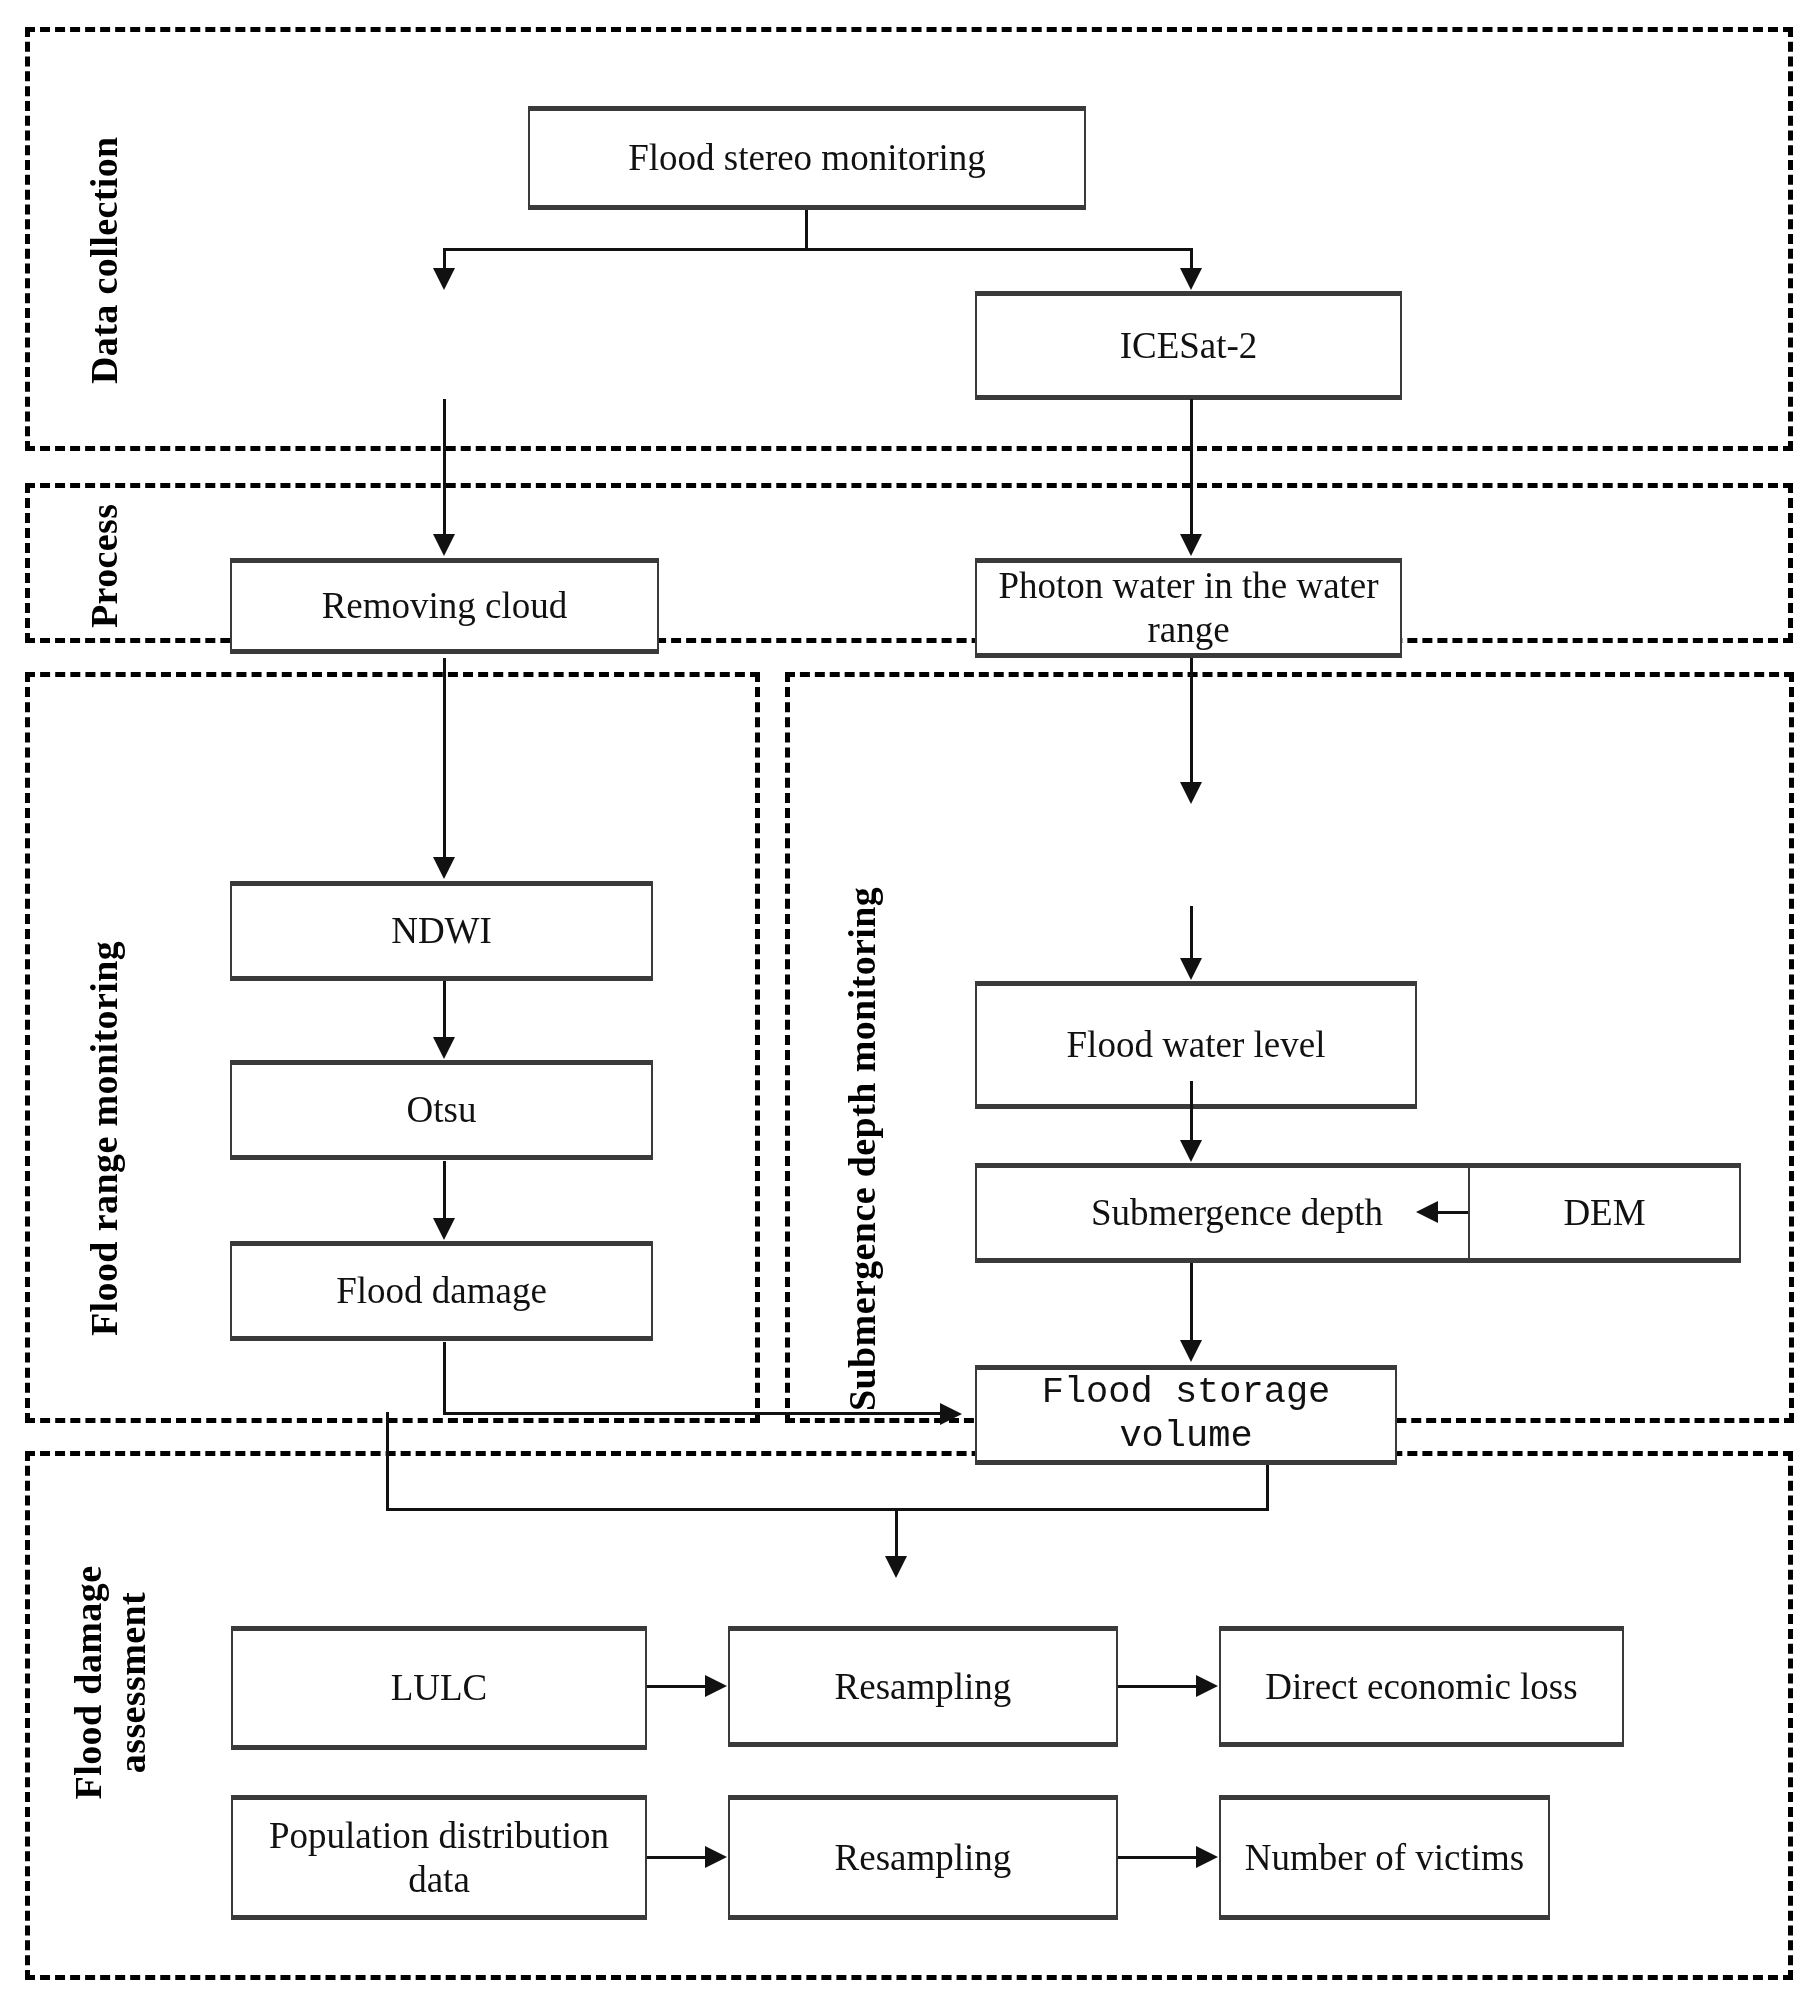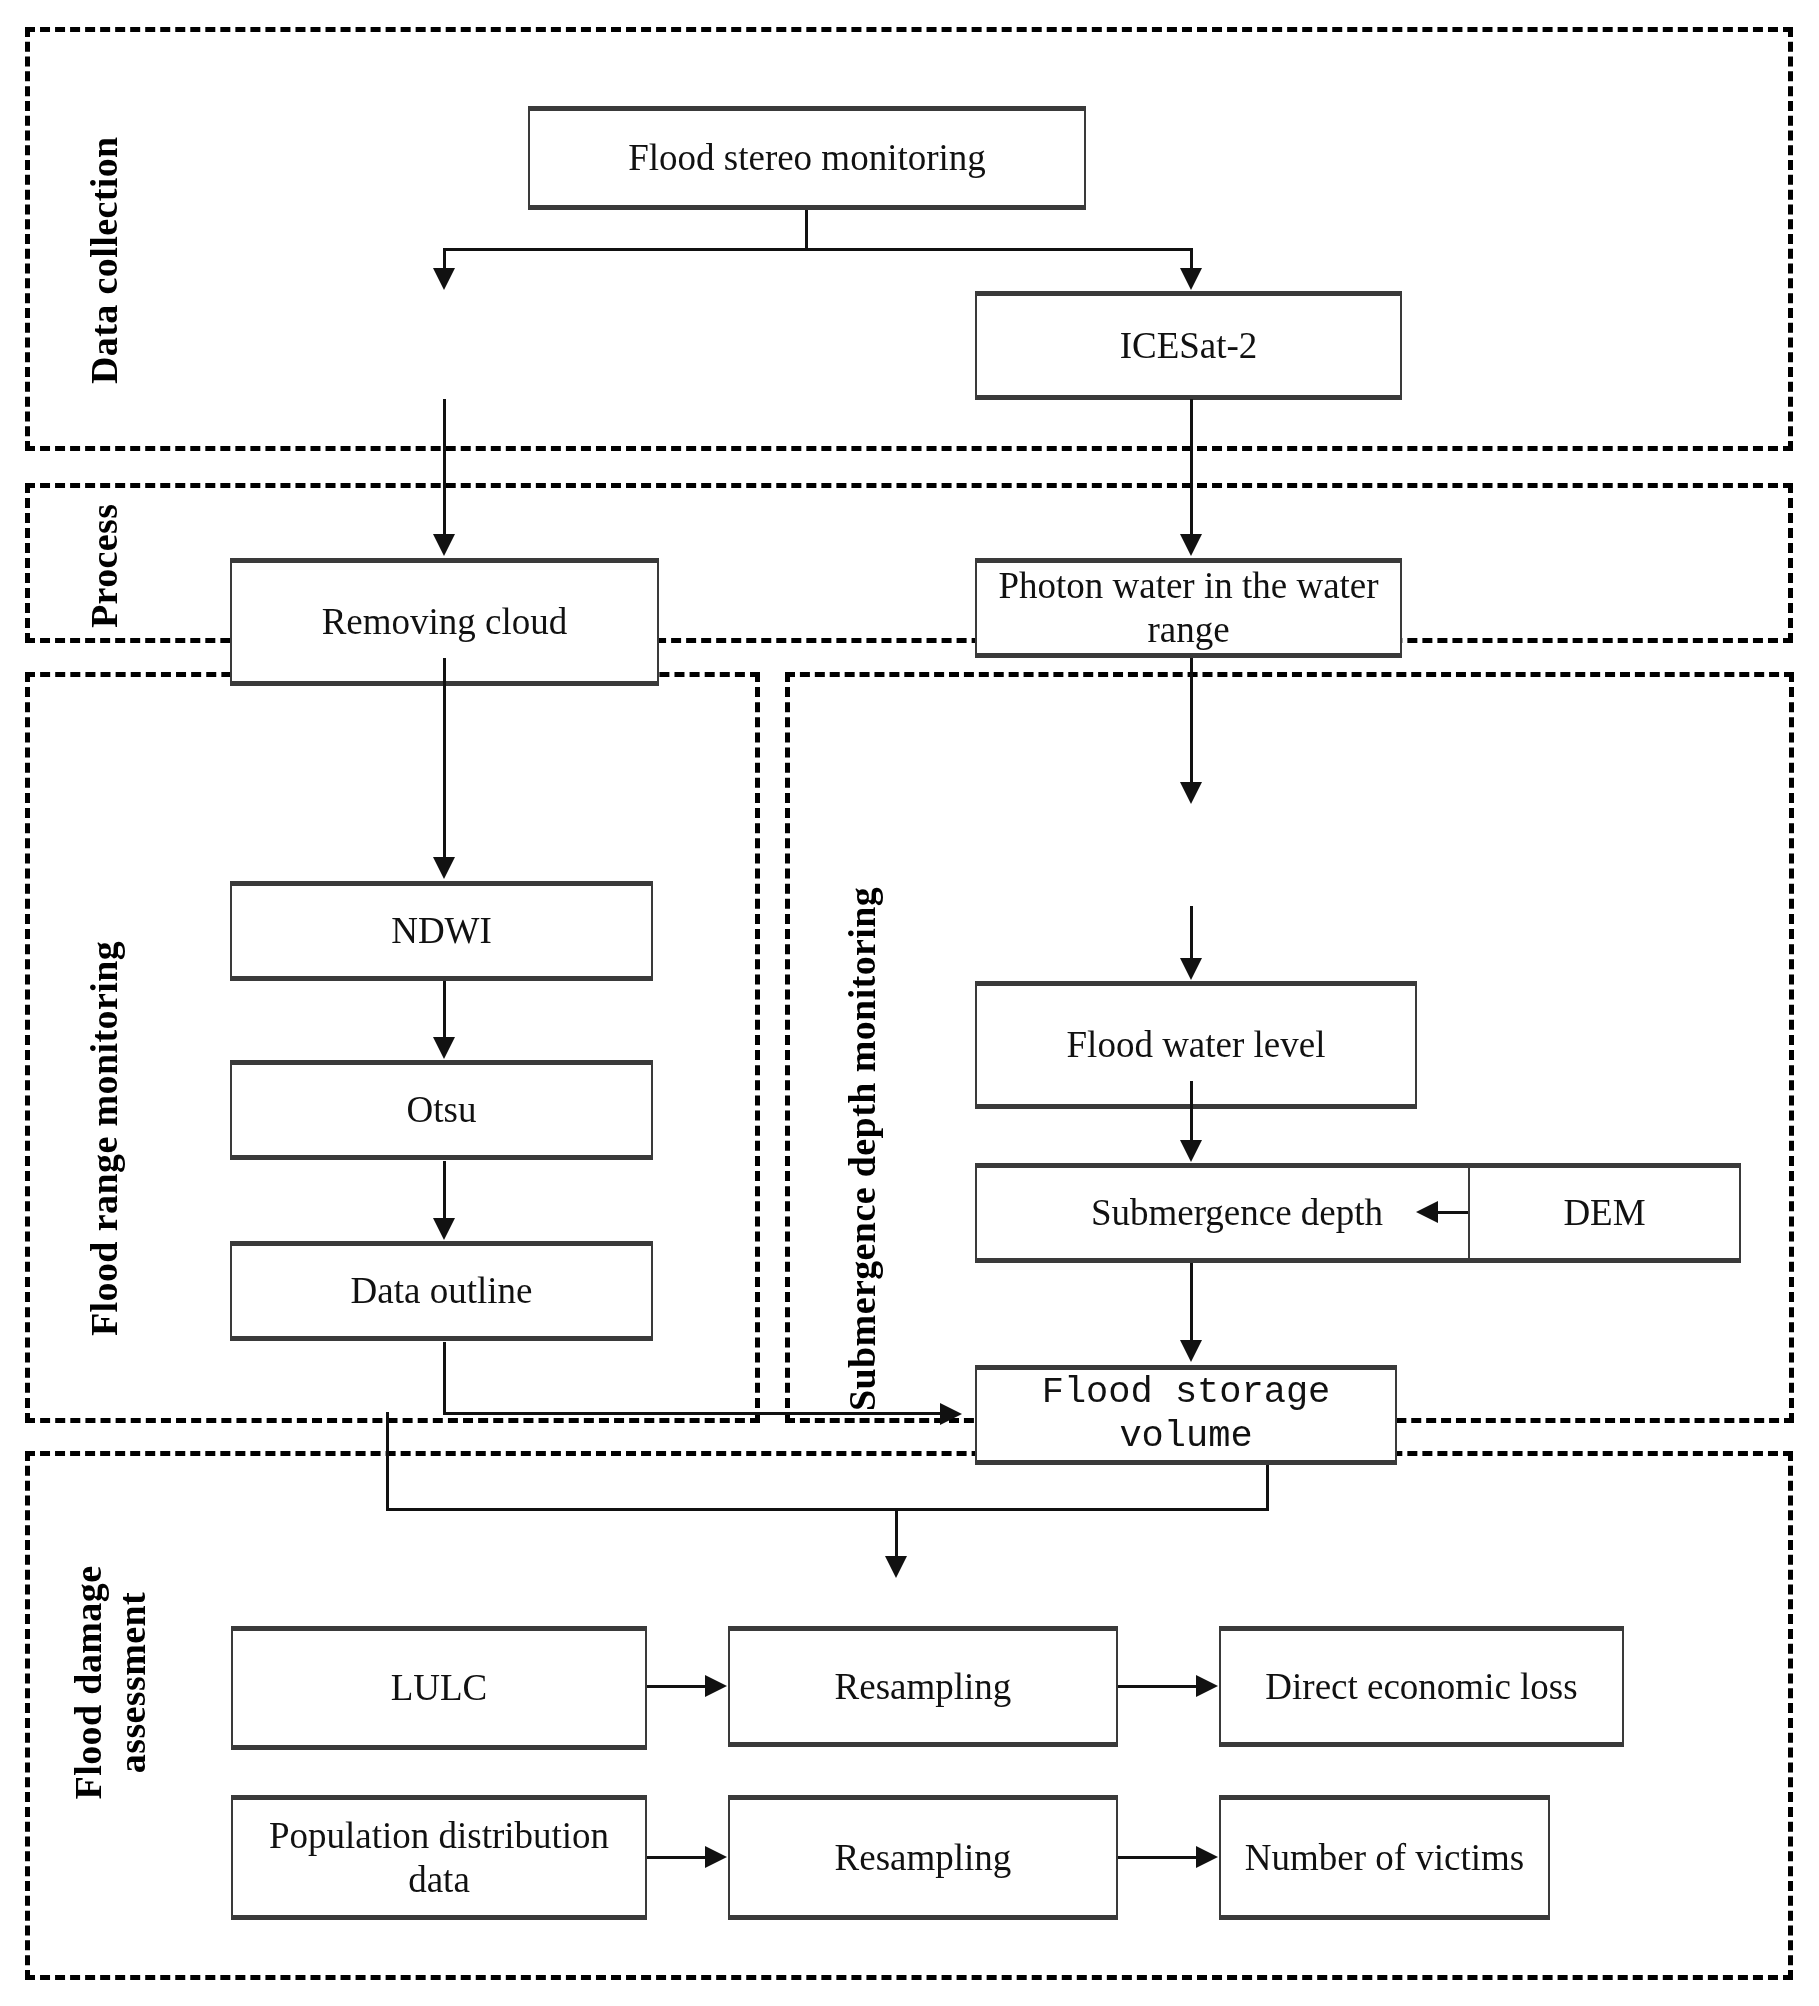--- a/index.html
+++ b/index.html
@@ -110,29 +110,29 @@
 
   <div class="section" style="left:25px; top:1451px; width:1768px; height:529px;"></div>
   <div class="sec-label two-line" style="left:67px; top:1862px; width:359px;">Flood damage
 assessment</div>
 
   <div class="node" style="left:528px; top:106px; width:558px; height:104px;">Flood stereo monitoring</div>
 
 
   <div class="node" style="left:975px; top:291px; width:427px; height:109px;">ICESat-2</div>
 
-  <div class="node" style="left:230px; top:558px; width:429px; height:128px;">Removing cloud</div>
+  <div class="node" style="left:230px; top:558px; width:429px; height:96px;">Removing cloud</div>
 
   <div class="node" style="left:975px; top:558px; width:427px; height:100px;">Photon water in the water range</div>
 
   <div class="node" style="left:230px; top:881px; width:423px; height:100px;">NDWI</div>
 
   <div class="node" style="left:230px; top:1060px; width:423px; height:100px;">Otsu</div>
 
-  <div class="node" style="left:230px; top:1241px; width:423px; height:100px;">Data outline</div>
+  <div class="node" style="left:230px; top:1241px; width:423px; height:100px;">Flood damage</div>
 
 
   <div class="node" style="left:975px; top:981px; width:442px; height:128px;">Flood water level</div>
 
   <div class="node" style="left:975px; top:1163px; width:524px; height:100px;">Submergence depth</div>
 
   <div class="node" style="left:1468px; top:1163px; width:273px; height:100px;">DEM</div>
 
   <div class="node" style="left:975px; top:1365px; width:422px; height:100px;font-family:Liberation Mono, monospace;">Flood storage volume</div>
 

